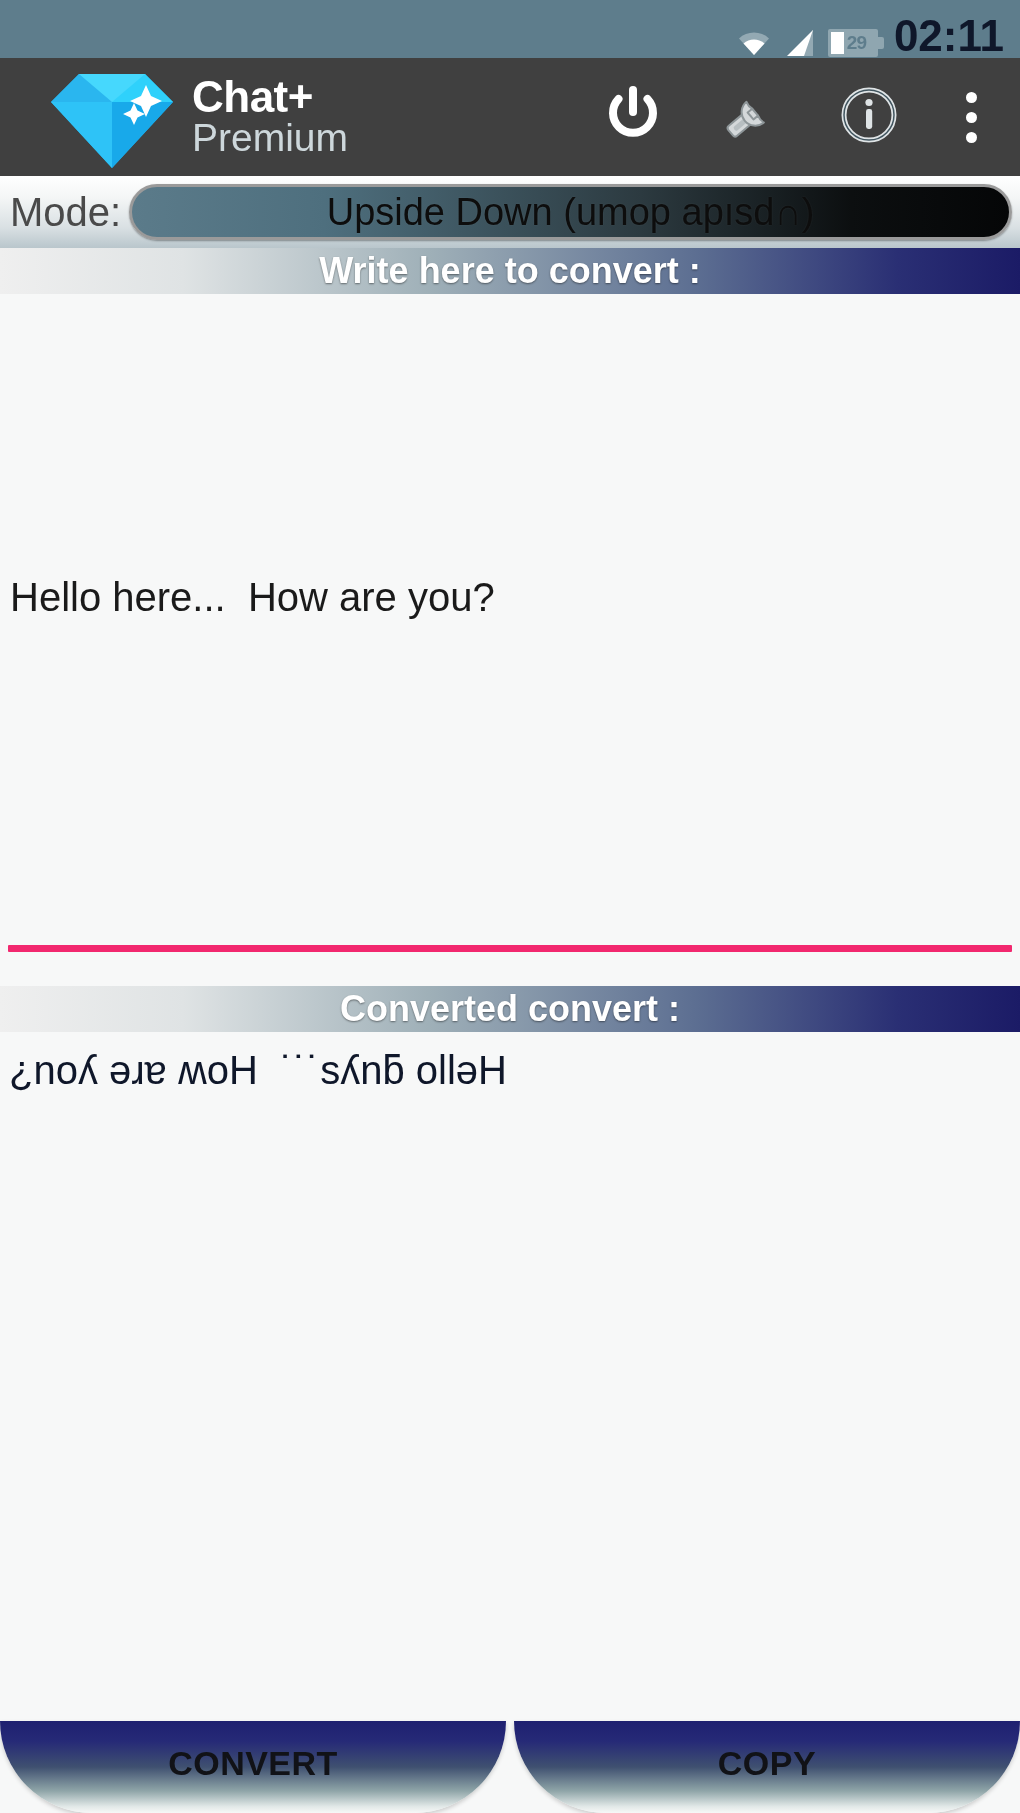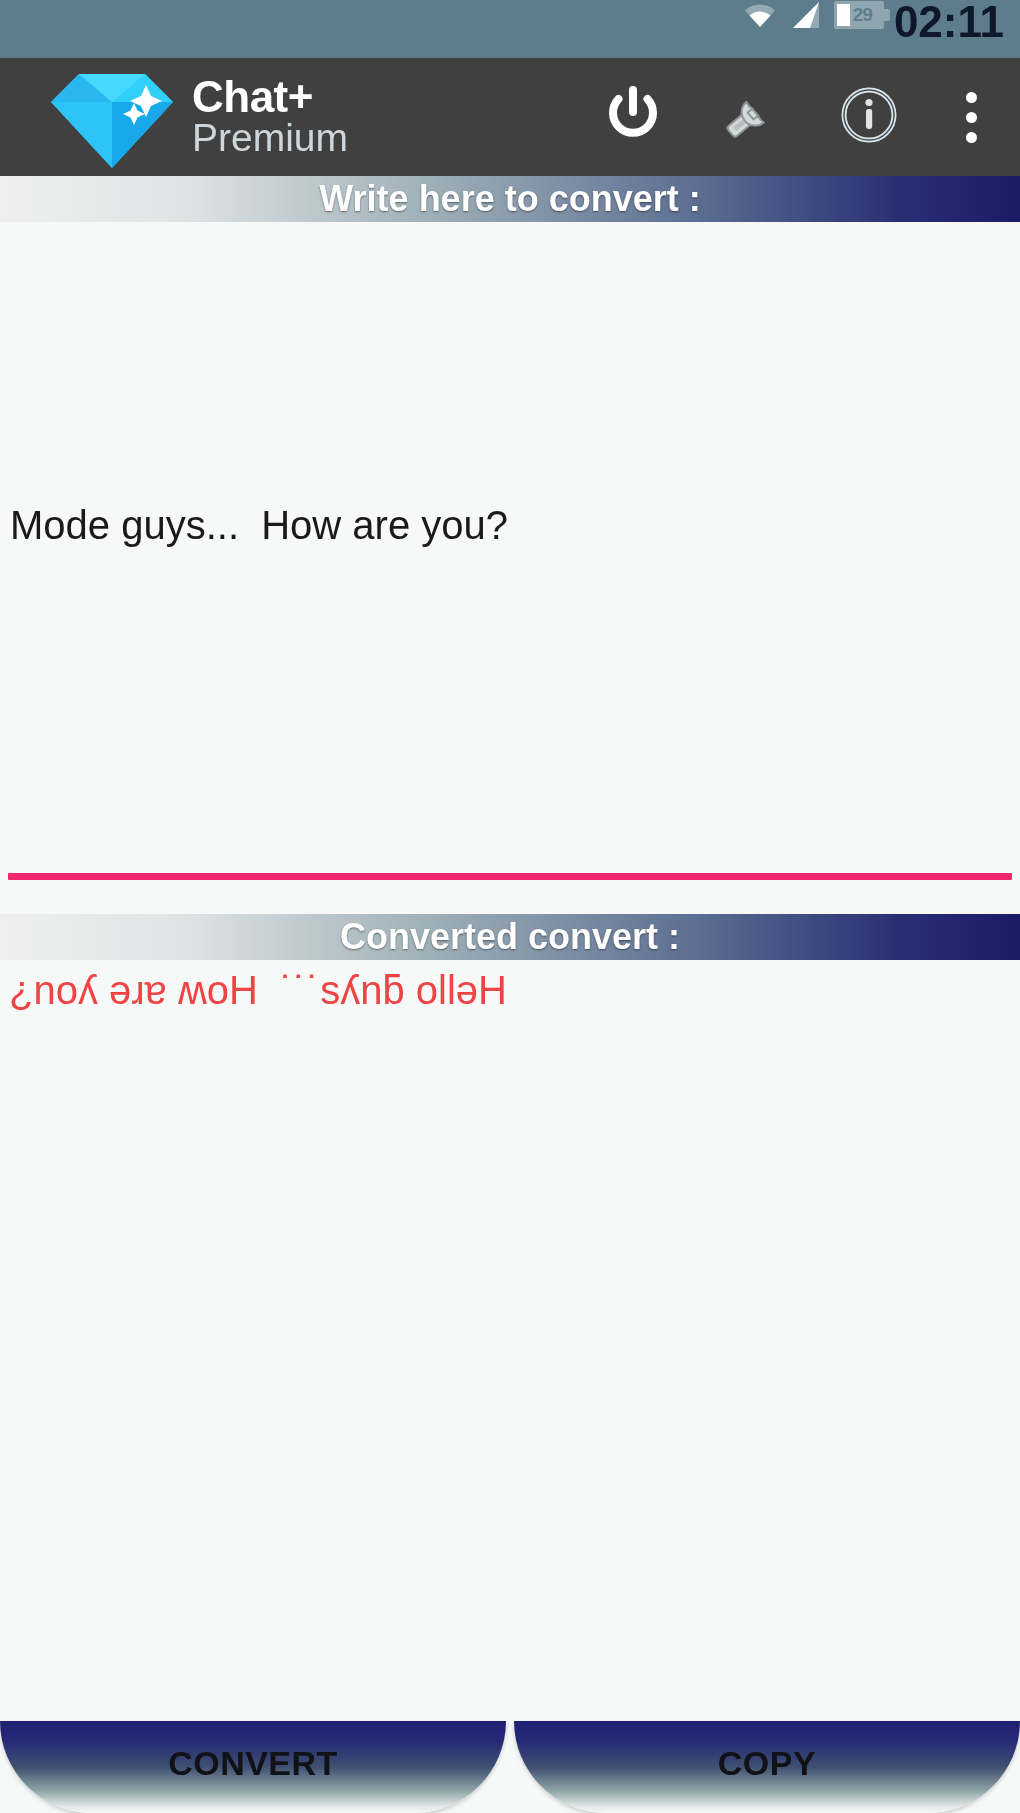--- a/index.html
+++ b/index.html
@@ -7,22 +7,22 @@
     width:1020px; height:1813px;
     background:#f7f8f8;
     font-family:"Liberation Sans", sans-serif;
     overflow:hidden;
   }
   #app { position:relative; width:1020px; height:1813px; background:#f7f8f8; }
 
   
   .statusbar{
     position:relative; height:58px; background:#5e7d8c;
-    display:flex; align-items:flex-start; justify-content:flex-end;
-    padding-right:16px; gap:0;
+    display:flex; align-items:flex-end; justify-content:flex-end;
+    padding-right:16px; gap:6px;
   }
   .sb-icons{ display:flex; align-items:center; gap:13px; }
   .wifi-ico{ width:36px; height:28px; position:relative; }
   .sig-ico{ width:30px; height:30px; }
   .batt-ico{ position:relative; width:56px; height:28px; }
   .batt-body{
     position:absolute; left:0; top:0; width:50px; height:28px;
     background:#8fa6b0; border-radius:2px;
   }
   .batt-tip{
@@ -117,22 +117,22 @@
   .caret-line{
     position:absolute; left:8px; right:8px; bottom:34px; height:7px;
     background:#f2286f; border-radius:1px;
   }
 
   
   .result-area{
     position:relative; height:712px; background:#f7f8f8;
   }
   .result-text{
-    position:absolute; left:9px; top:8px;
-    font-size:40px; color:#ef4444; white-space:pre;
+    position:absolute; left:9px; top:16px;
+    font-size:40px; color:#0f172a; white-space:pre;
     font-family:"Liberation Sans", sans-serif;
   }
 
   
   .btn-bar{
     position:absolute; left:0; bottom:0; width:1020px; height:115px;
     background:#f7f8f8; display:flex; align-items:flex-end;
   }
   .big-btn{
     position:relative; height:92px; flex:1;
@@ -238,27 +238,33 @@
         <span class="dots">
           <i></i>
             <i></i>
             <i></i>
         </span>
       </div>
 
     </div>
   </div>
 
+  <div class="mode-row">
+    <div class="mode-label">Mode:</div>
+    <div class="mode-pill">
+      <span class="mode-text">Upside Down (umop apısd∩)</span>
+    </div>
+  </div>
 
   <div class="sec-head">
     <span class="sec-head-text">Write here to convert :</span>
   </div>
 
   <div class="input-area">
-    <div class="input-text" placeholder="">Mode guys...  How are you?</div>
+    <div class="input-text" placeholder="">Hello here...  How are you?</div>
     <div class="caret-line"></div>
   </div>
 
   <div class="sec-head">
     <span class="sec-head-text">Converted convert :</span>
   </div>
 
   <div class="result-area">
     <div class="result-text">¿noʎ ǝɹɐ ʍoH  ˙˙˙sʎnƃ ollǝH</div>
   </div>

